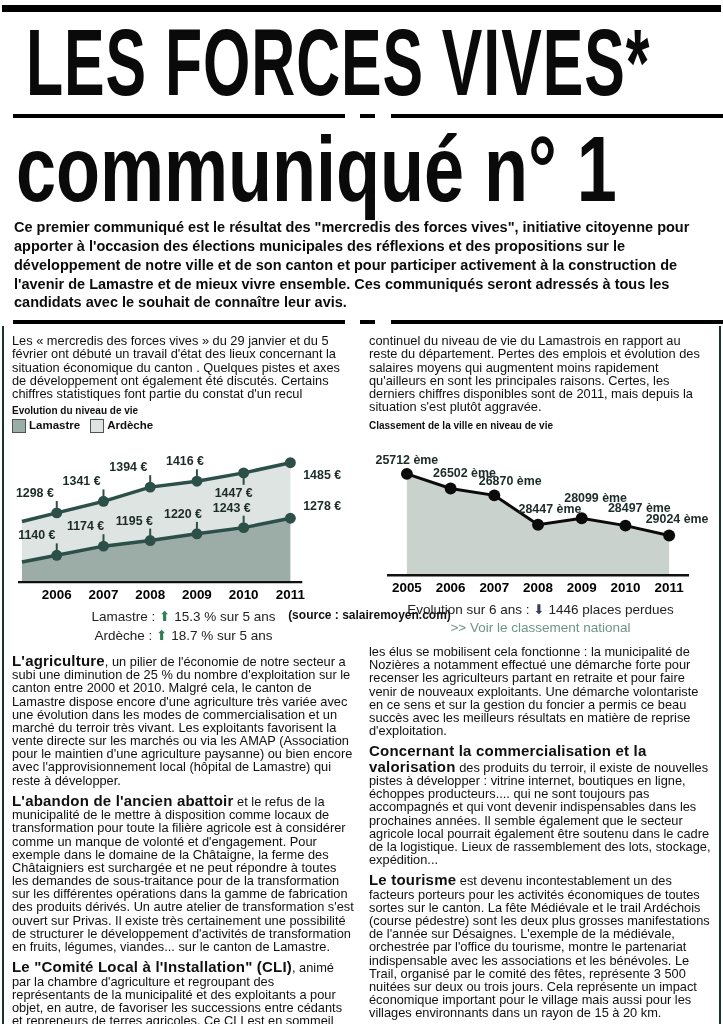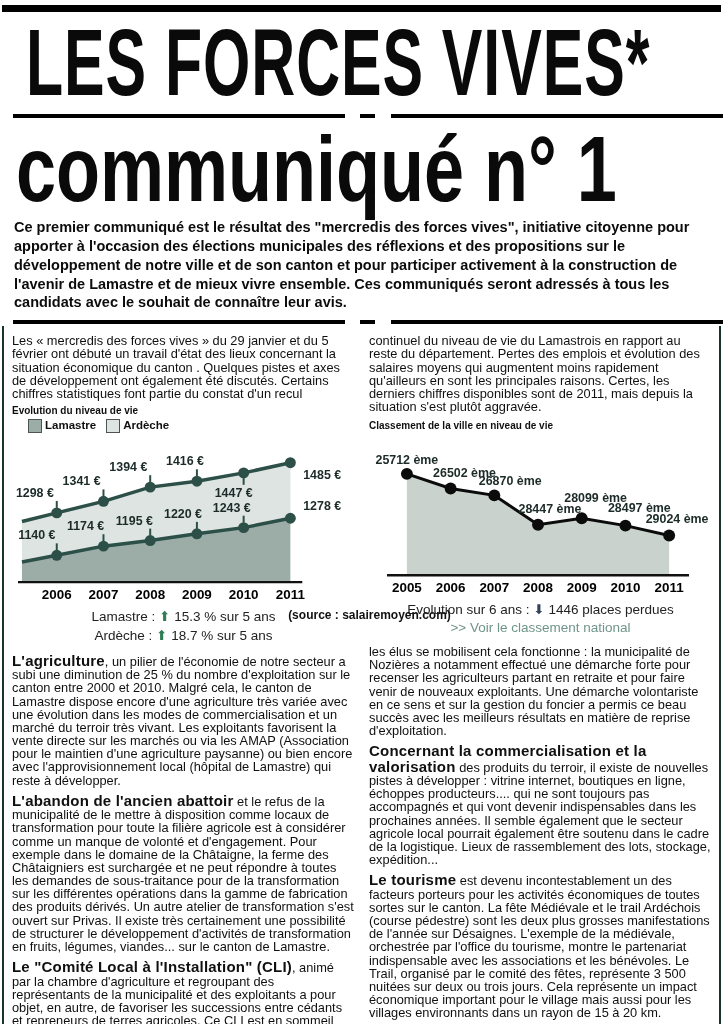--- a/index.html
+++ b/index.html
@@ -13,21 +13,21 @@
   .divider .long-right{height:4px;background:#000;flex:1;margin-left:16px;}
   .masthead-sub{height:96px;display:flex;align-items:flex-end;padding-left:16px;}
   .sub-text{display:inline-block;font-size:80px;font-weight:bold;white-space:nowrap;transform:scale(0.9,1.15);transform-origin:left center;color:#0a0a0a;}
   .intro{font-weight:bold;font-size:14.5px;line-height:1.3;padding:2px 14px 6px;color:#0c0c0c;}
   .body-wrap{margin:0 2px;border-left:2px solid #17352c;border-right:2px solid #17352c;border-bottom:2px solid #17352c;border-radius:0 0 10px 10px;height:770px;position:relative;padding:8px 8px 0;display:flex;gap:14px;box-sizing:border-box;}
   .col{width:343px;font-size:12.8px;line-height:1.03;color:#101010;}
   .col p{margin:0 0 6px;}
   .article-lead{font-weight:bold;font-size:15px;letter-spacing:.2px;}
   .chart-title{font-weight:bold;font-size:10px;margin:4px 0 3px;}
   .chart-title.centered{margin-top:8px;margin-bottom:14px;}
-  .legend{display:flex;gap:10px;font-size:11.5px;font-weight:bold;align-items:center;margin:0 16px 2px;}
+  .legend{display:flex;gap:10px;font-size:11.5px;font-weight:bold;align-items:center;margin:0 0 2px;}
   .legend-item{display:flex;align-items:center;}
   .swatch{width:12px;height:12px;border:1px solid #4c564f;display:inline-block;margin-right:3px;}
   .chart-caption{text-align:center;font-size:13.5px;color:#222;margin:6px 0 8px;line-height:1.35;}
   .arrow-up{color:#2e7d54;}
   .arrow-down{color:#33415c;}
   .link-line{color:#6f958a;cursor:pointer;}
   .source-note{position:absolute;left:16px;right:0;top:282px;text-align:center;font-weight:bold;font-size:12px;}
   .chart-label{font:bold 12.5px "Liberation Sans","DejaVu Sans",sans-serif;fill:#1c2b28;}
   .chart-year{font:bold 13.5px "Liberation Sans","DejaVu Sans",sans-serif;fill:#000;}
   svg.chart{display:block;}

